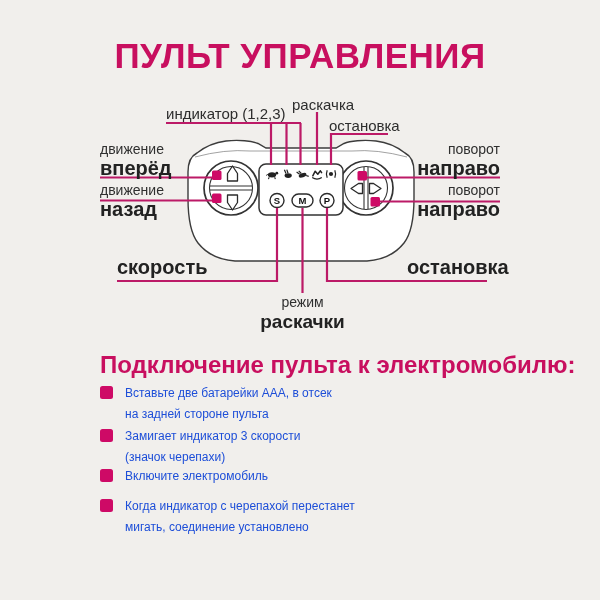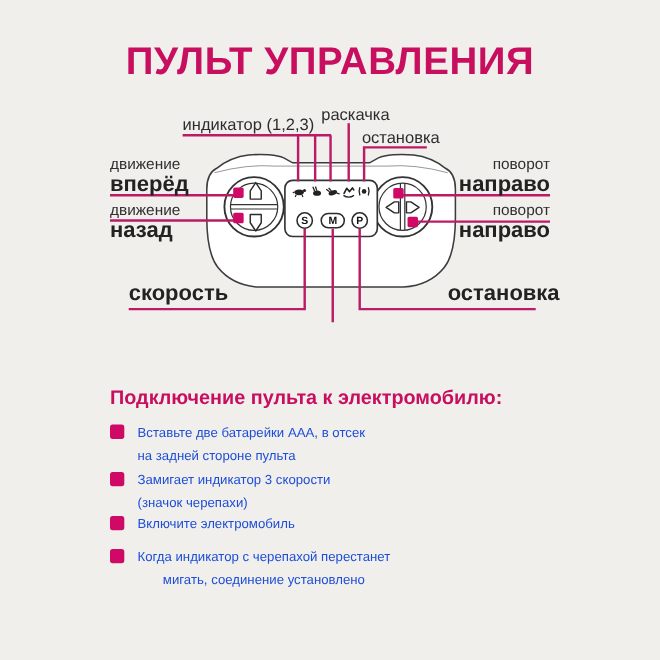--- a/index.html
+++ b/index.html
@@ -17,21 +17,21 @@
   .svg-layer{position:absolute; left:0; top:0;}
   .lbl{position:absolute; font-size:15px; line-height:1.15; white-space:nowrap;}
   .lbl .small{display:block; font-size:14px; line-height:14px; color:#2f2f2f;}
   .lbl .big{display:block; font-size:20px; line-height:19px; font-weight:600; margin-top:3px; color:#222;}
   .lbl.right{text-align:right;}
   .lbl.center{text-align:center; white-space:normal;}
   .lbl.bold20{font-size:20px; font-weight:600; color:#222;}
   .mode .big{font-size:19px;}
   .heading{
     position:absolute; left:100px; top:351px;
-    font-size:18px; font-weight:bold; color:#c80f5f;
+    font-size:24px; font-weight:bold; color:#c80f5f;
   }
   .bullet{
     position:absolute; left:100px; right:80px;
     display:flex; gap:12px; align-items:flex-start;
   }
   .bullet .sq{
     flex:none; width:13px; height:13px; margin-top:3px;
     background:#ce0a66; border-radius:2.5px;
   }
   .bullet .btxt{
@@ -158,36 +158,40 @@
     <span class="small">поворот</span>
     <span class="big">направо</span>
   </div>
   <div class="lbl right" style="right:100px; top:183px;">
     <span class="small">поворот</span>
     <span class="big">направо</span>
   </div>
 
   <div class="lbl bold20" style="left:117px; top:256px;">скорость</div>
   <div class="lbl bold20" style="left:407px; top:256px;">остановка</div>
+  <div class="lbl center mode" style="left:242px; top:295px; width:121px;">
+    <span class="small">режим</span>
+    <span class="big">раскачки</span>
+  </div>
 
   <div class="heading">Подключение пульта к электромобилю:</div>
 
   <div class="bullet" style="top:383px;">
     <span class="sq"></span>
     <span class="btxt">Вставьте две батарейки AAA, в отсек
 на задней стороне пульта</span>
   </div>
   <div class="bullet" style="top:426px;">
     <span class="sq"></span>
     <span class="btxt">Замигает индикатор 3 скорости
 (значок черепахи)</span>
   </div>
   <div class="bullet" style="top:466px;">
     <span class="sq"></span>
     <span class="btxt">Включите электромобиль</span>
   </div>
-  <div class="bullet" style="top:496px;text-align:center;">
+  <div class="bullet" style="top:496px;">
     <span class="sq"></span>
     <span class="btxt">Когда индикатор с черепахой перестанет
 мигать, соединение установлено</span>
   </div>
 
 </div>
 
 </body></html>

